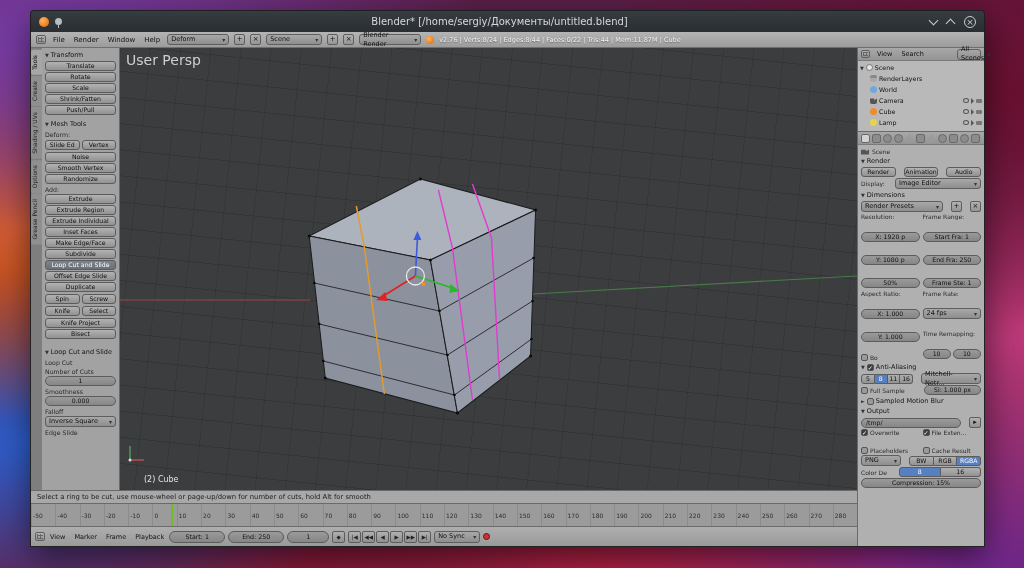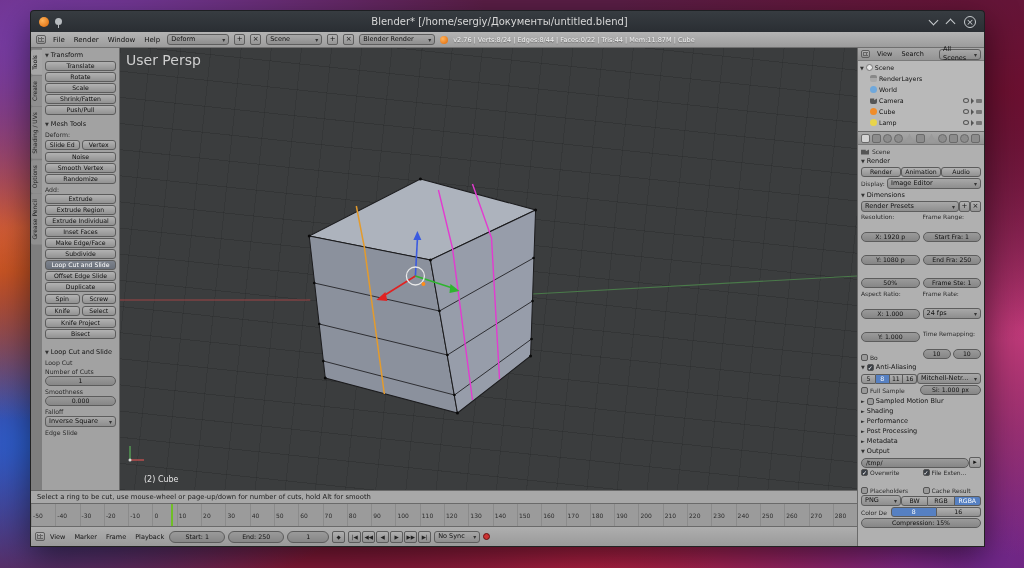--- a/index.html
+++ b/index.html
@@ -90,21 +90,21 @@
 .tico.sq{border-radius:1px;background:#777;border:none;height:4px}
 .tico.tr{border:none;width:0;height:0;border-left:3px solid #555;border-top:3px solid transparent;border-bottom:3px solid transparent;border-radius:0}
 
 .properties{flex:1;display:flex;flex-direction:column;min-height:0;font-size:6.3px;color:#111}
 .props-tabs{height:13px;flex:0 0 13px;background:linear-gradient(#a8a8a8,#949494);border-bottom:1px solid #7a7a7a;display:flex;align-items:center;gap:2px;padding:0 3px}
 .pti{width:9px;height:9px;border-radius:2px;background:#8c8c8c;border:1px solid #6a6a6a}
 .pti.active{background:#d2d2d2}
 .pti.c{border-radius:50%}
 .pti.t{background:#9a9a9a;clip-path:polygon(50% 0,100% 100%,0 100%);border:none}
 .props-body{flex:1;background:#b0b0b0;padding:2px 3px;overflow:hidden}
-.prow{display:flex;gap:0;align-items:center;margin:1px 0}
+.prow{display:flex;gap:8px;align-items:center;margin:1px 0}
 .prow .fld,.prow .btn,.prow .dd{margin:0;flex:1}
 .cols{display:flex;gap:3px;align-items:flex-start;margin:1px 0}
 .col{flex:1;display:flex;flex-direction:column;gap:11px;min-width:0}
 .lab{color:#2a2a2a;font-size:6px;white-space:nowrap;overflow:hidden}
 .chk{width:7px;height:7px;border:1px solid #555;border-radius:2px;background:#9a9a9a;flex:0 0 7px;font-size:6px;line-height:6px;text-align:center;color:#fff}
 .chk.on{background:#3a3f46}
 .chk.on:before{content:"✓"}
 .chkrow{display:flex;align-items:center;gap:2px;min-width:0}
 .seg{display:flex;flex:1}
 .seg .sb{flex:1;background:linear-gradient(#b0b0b0,#929292);border:1px solid #5c5c5c;border-left:none;height:10px;line-height:8px;font-size:6.2px;text-align:center;color:#111}
@@ -149,21 +149,21 @@
         <span class="dd" style="width:62px">
             <span>Deform</span>
           </span>
         <span class="minibtn plus"></span>
         <span class="minibtn xx"></span>
         <span class="dd" style="width:56px">
             <span>Scene</span>
           </span>
         <span class="minibtn plus"></span>
         <span class="minibtn xx"></span>
-        <span class="dd" style="width:76px">
+        <span class="dd" style="width:62px">
             <span>Blender Render</span>
           </span>
         <span class="blender-logo" style="width:8px;height:8px"></span>
         <span class="stats">v2.76 | Verts:8/24 | Edges:8/44 | Faces:0/22 | Tris:44 | Mem:11.87M | Cube</span>
       </div>
 
       <div class="main">
 
         <div class="left-col">
           <div class="work-row">
@@ -385,21 +385,21 @@
           </div>
         </div>
 
         <div class="right-col">
 
           <div class="outliner">
             <div class="ol-header">
               <span class="grid-ic" style="width:9px;height:8px"></span>
               <span class="menu-item">View</span>
               <span class="menu-item">Search</span>
-              <span class="dd" style="width:42px;margin-left:auto">
+              <span class="dd" style="width:24px;margin-left:auto">
                   <span>All Scenes</span>
                 </span>
             </div>
             <div class="ol-body">
               <div class="ol-row">
                 <span class="tri-open"></span>
                 <span class="olic scene"></span>
                 <span>Scene</span>
               </div>
               <div class="ol-row">
@@ -552,39 +552,20 @@
                   <span class="lab">Full Sample</span>
                 </span>
                 <span class="fld">Si: 1.000 px</span>
               </div>
 
               <div class="phead">
                 <span class="tri-closed"></span>
                 <span class="chk"></span>
                 <span>Sampled Motion Blur</span>
               </div>
-              <div>
-
-              <div class="phead">
-                  <span class="tri-closed"></span>
-                  <span>Shading</span>
-                </div>
-                  <div class="phead">
-                  <span class="tri-closed"></span>
-                  <span>Performance</span>
-                </div>
-                  <div class="phead">
-                  <span class="tri-closed"></span>
-                  <span>Post Processing</span>
-                </div>
-                  <div class="phead">
-                  <span class="tri-closed"></span>
-                  <span>Metadata</span>
-                </div>
-                </div>
 
               <div class="phead">
                 <span class="tri-open"></span>
                 <span>Output</span>
               </div>
               <div class="prow">
                 <span class="fld pathfld">/tmp/</span>
                 <span class="minibtn" style="flex:0 0 12px">▸</span>
               </div>
               <div class="cols">

